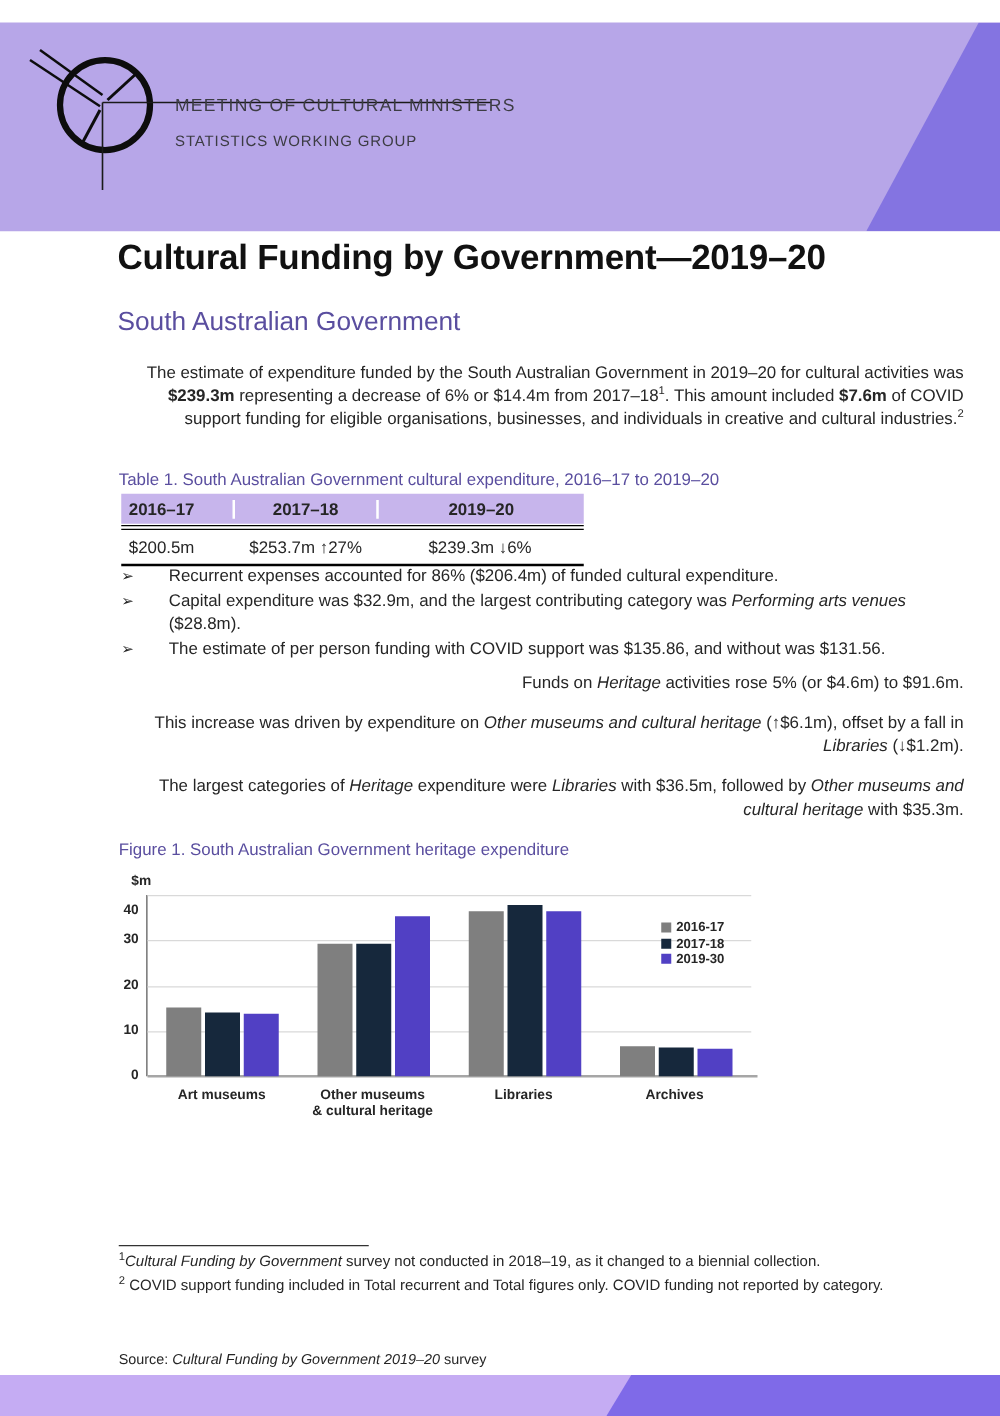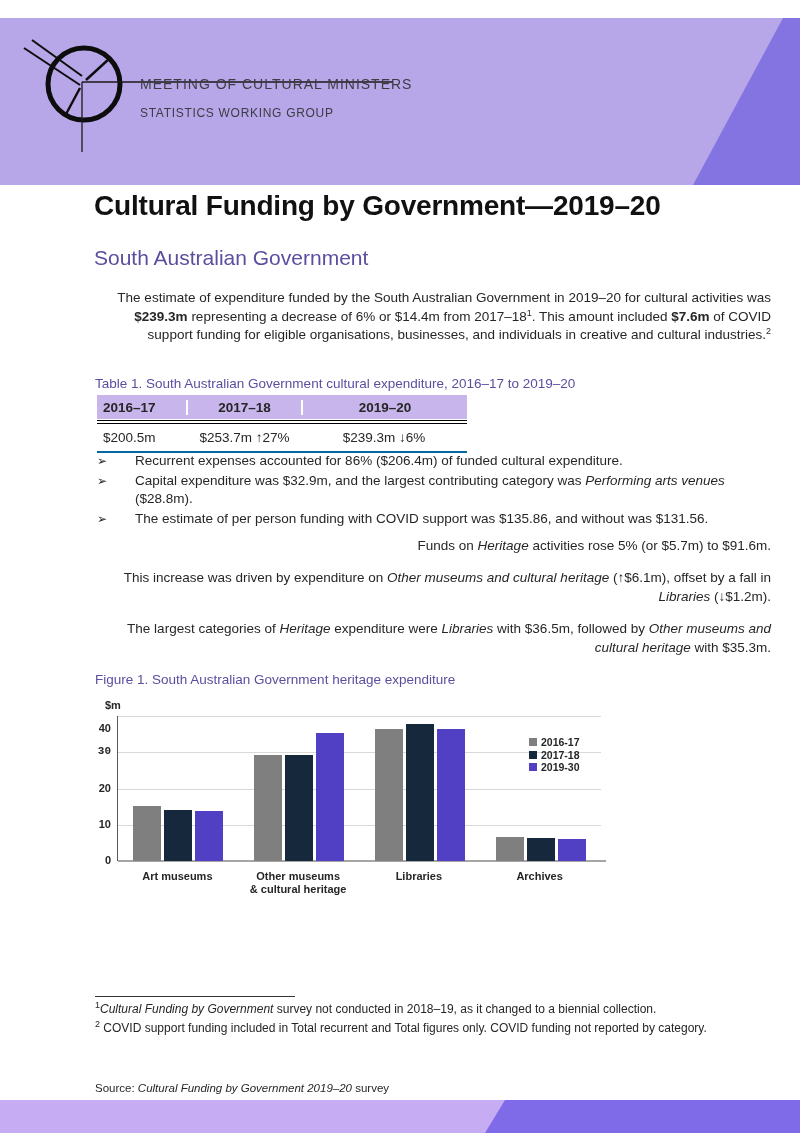--- a/index.html
+++ b/index.html
@@ -27,21 +27,21 @@
   .run-b{font-weight:bold;}
   .run-i{font-style:italic;}
   .run-sup{font-size:9px;vertical-align:super;line-height:0;}
   
   .t1{position:absolute;left:97px;top:395px;width:370px;}
   .t1-head{display:flex;background:var(--table_header_bg);height:24px;align-items:center;font-weight:bold;font-size:13.5px;}
   .t1-head .c1{width:91px;padding-left:6px;box-sizing:border-box;border-right:2px solid #fff;}
   .t1-head .c2{width:113px;text-align:center;border-right:2px solid #fff;}
   .t1-head .c3{flex:1;text-align:center;}
   .t1-dbl{height:2px;border-top:1px solid #000;border-bottom:1px solid #000;margin-top:1px;}
-  .t1-row{display:flex;height:27px;align-items:center;font-size:13.5px;border-bottom:2px solid #0369a1;}
+  .t1-row{display:flex;height:27px;align-items:center;font-size:13.5px;border-bottom:2px solid #000000;}
   .t1-row .c1{width:91px;padding-left:6px;box-sizing:border-box;}
   .t1-row .c2{width:113px;text-align:center;}
   .t1-row .c3{flex:1;text-align:center;}
   
   .bullets{position:absolute;left:97px;top:452px;width:665px;}
   .bullet-item{position:relative;padding-left:38px;font-size:13.5px;line-height:18.5px;margin-bottom:1px;}
   .bullet-marker{position:absolute;left:0;top:0;font-family:"DejaVu Sans",sans-serif;font-size:12px;}
   
   .chart{position:absolute;left:95px;top:698px;width:640px;height:195px;font-size:11px;}
   .unit-label{position:absolute;left:10px;top:1px;font-weight:bold;}
@@ -111,21 +111,21 @@
     <div class="bullet-item">
       <span class="bullet-marker">➢</span>
       <span><span class="run-n">Capital expenditure was $32.9m, and the largest contributing category was </span><span class="run-i">Performing arts venues</span><span class="run-n"> ($28.8m).</span></span>
     </div>
     <div class="bullet-item">
       <span class="bullet-marker">➢</span>
       <span><span class="run-n">The estimate of per person funding with COVID support was $135.86, and without was $131.56.</span></span>
     </div>
   </div>
 
-  <div class="para" style="top:537px"><span class="run-n">Funds on </span><span class="run-i">Heritage</span><span class="run-n"> activities rose 5% (or $5.7m) to $91.6m.</span></div>
+  <div class="para" style="top:537px"><span class="run-n">Funds on </span><span class="run-i">Heritage</span><span class="run-n"> activities rose 5% (or $4.6m) to $91.6m.</span></div>
   <div class="para" style="top:569px"><span class="run-n">This increase was driven by expenditure on </span><span class="run-i">Other museums and cultural heritage</span><span class="run-n"> (↑$6.1m), offset by a fall in </span><span class="run-i">Libraries</span><span class="run-n"> (↓$1.2m).</span></div>
   <div class="para" style="top:620px"><span class="run-n">The largest categories of </span><span class="run-i">Heritage</span><span class="run-n"> expenditure were </span><span class="run-i">Libraries</span><span class="run-n"> with $36.5m, followed by </span><span class="run-i">Other museums and cultural heritage</span><span class="run-n"> with $35.3m.</span></div>
 
   <div class="caption" style="top:672px">Figure 1. South Australian Government heritage expenditure</div>
   <div class="chart" id="chart">
     <div class="unit-label">$m</div>
     <div class="plot">
       <div class="baseline"></div>
     <div class="gridline" style="bottom: 35.25px;"></div>
         <div class="gridline" style="bottom: 71.5px;"></div>
@@ -154,21 +154,21 @@
           <div class="legend-label">2017-18</div>
         </div>
         <div class="legend-item">
           <div class="legend-swatch" style="background: rgb(81, 64, 196);"></div>
           <div class="legend-label">2019-30</div>
         </div>
       </div>
   <div class="ytick" style="top: 156px;">0</div>
       <div class="ytick" style="top: 119.75px;">10</div>
       <div class="ytick" style="top: 83.5px;">20</div>
-      <div class="ytick" style="top: 47.25px; font-family: Liberation Mono, monospace;">30</div>
+      <div class="ytick" style="top: 47.25px;">30</div>
       <div class="ytick" style="top: 24px;">40</div>
       <div class="cat-label" style="left: 22px; width: 120.75px; top: 172px;">Art museums</div>
       <div class="cat-label" style="left: 142.75px; width: 120.75px; top: 172px;">Other museums
 &amp; cultural heritage</div>
       <div class="cat-label" style="left: 263.5px; width: 120.75px; top: 172px;">Libraries</div>
       <div class="cat-label" style="left: 384.25px; width: 120.75px; top: 172px;">Archives</div>
     </div>
 
   <div class="fn-rule"></div>
   <div class="footnote" style="top:1000px"><span class="run-sup">1</span><span class="run-i">Cultural Funding by Government</span><span class="run-n"> survey not conducted in 2018–19, as it changed to a biennial collection.</span></div>

